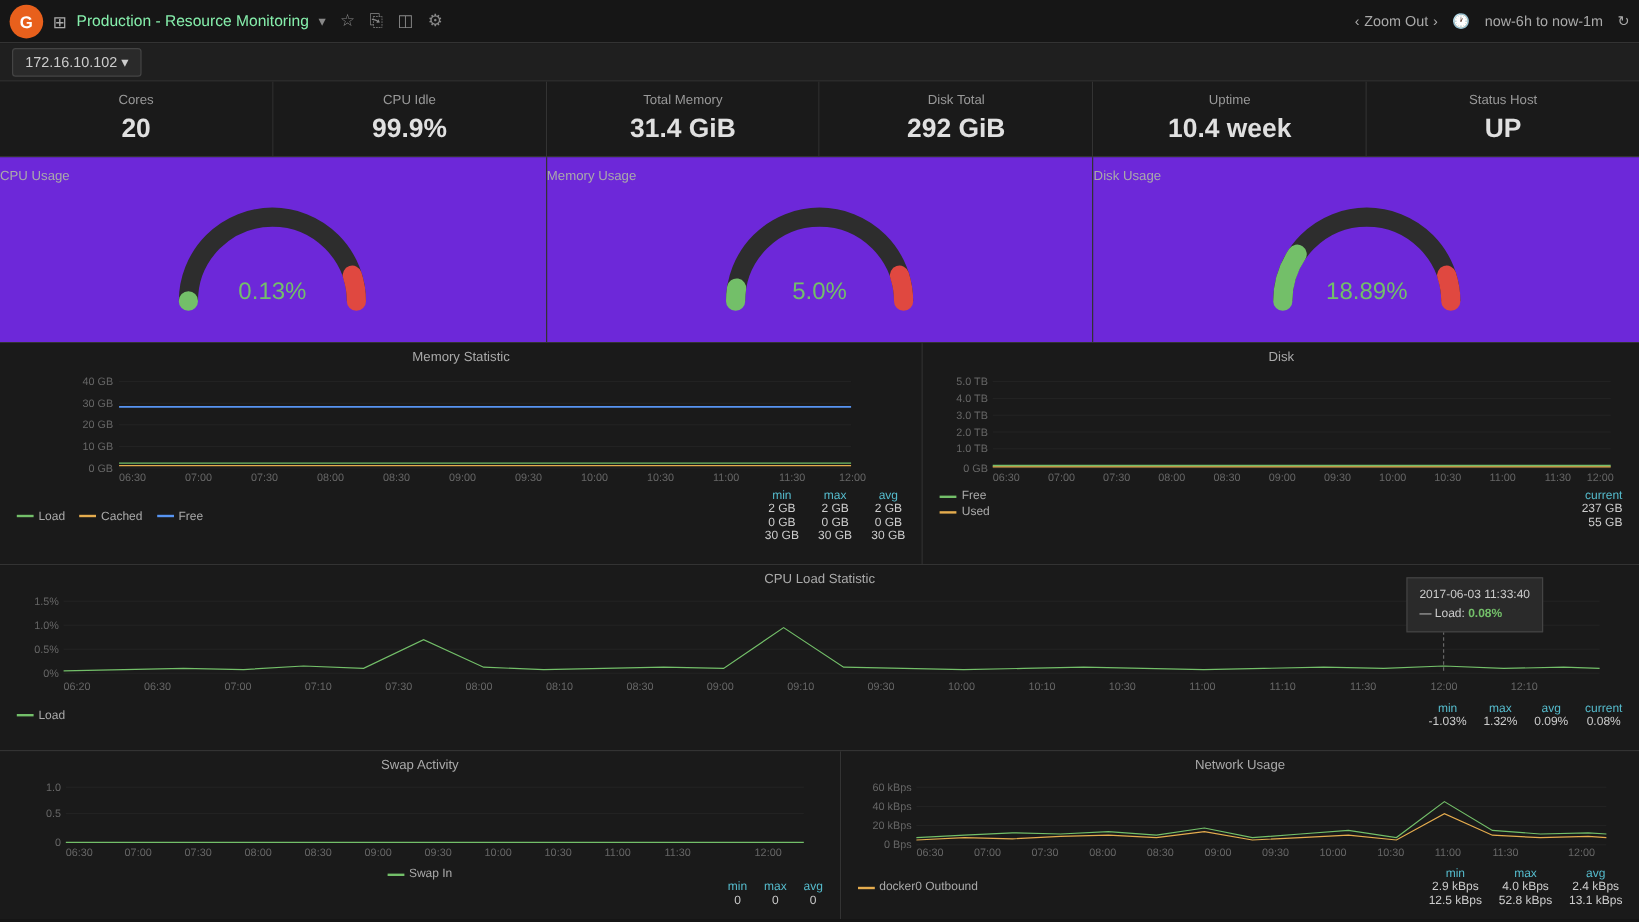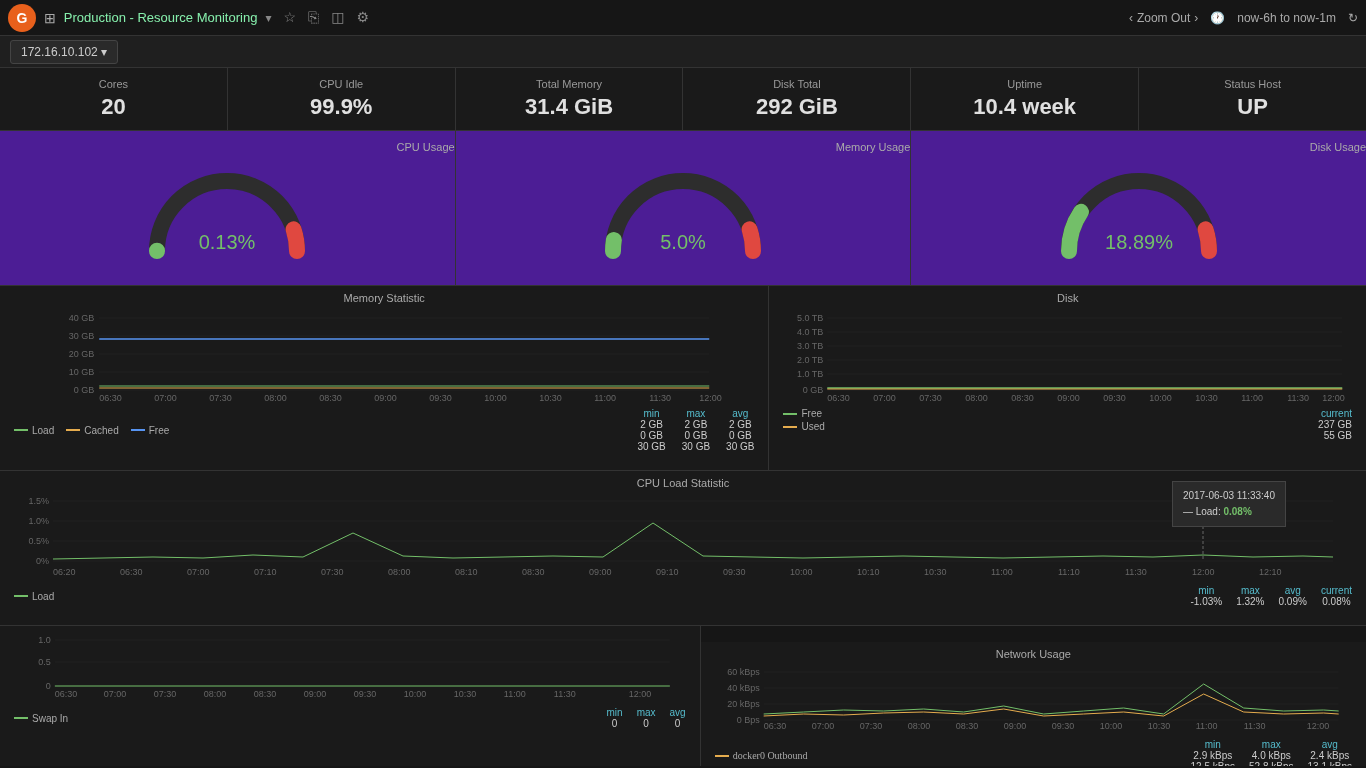--- a/index.html
+++ b/index.html
@@ -19,37 +19,37 @@
 
     
     .stats-row { display: flex; border-bottom: 1px solid #333; }
     .stat-card { flex: 1; padding: 10px 16px; border-right: 1px solid #333; text-align: center; background: #1a1a1a; }
     .stat-card:last-child { border-right: none; }
     .stat-label { color: #999; font-size: 11px; margin-bottom: 4px; }
     .stat-value { color: #e0e0e0; font-size: 22px; font-weight: 700; }
 
     
     .gauge-row { display: flex; border-bottom: 1px solid #333; }
-    .gauge-panel { flex: 1; background: #4c1d95; border-right: 1px solid #333; padding: 10px 0; text-align: right; position: relative; }
+    .gauge-panel { flex: 1; background: #6d28d9; border-right: 1px solid #333; padding: 10px 0; text-align: left; position: relative; }
     .gauge-panel:last-child { border-right: none; }
     .gauge-title { color: #aaa; font-size: 11px; margin-bottom: 8px; }
 
     
     .charts-row1 { display: flex; border-bottom: 1px solid #333; height: 180px; }
     .chart-panel { flex: 1; background: #1a1a1a; border-right: 1px solid #333; padding: 6px; overflow: hidden; }
     .chart-panel:last-child { border-right: none; flex: 0.9; }
     .chart-title { color: #aaa; font-size: 11px; text-align: center; margin-bottom: 4px; }
 
     
     .cpu-load-row { border-bottom: 1px solid #333; background: #1a1a1a; padding: 6px; height: 155px; position: relative; }
 
     
     .charts-row2 { display: flex; height: 140px; }
     .chart-panel2 { flex: 1; background: #1a1a1a; border-right: 1px solid #333; padding: 6px; }
-    .chart-panel2:last-child { border-right: none; margin-top: 16px; }
+    .chart-panel2:last-child { border-right: none; }
 
     
     svg { overflow: visible; }
     .axis-label { fill: #666; font-size: 9px; }
     .grid-line { stroke: #2a2a2a; stroke-width: 0.5; }
 
     .tooltip-box { position: absolute; background: #2a2a2a; border: 1px solid #444; padding: 6px 10px; font-size: 10px; color: #ccc; right: 80px; top: 10px; line-height: 1.6; }
     .tooltip-highlight { color: #73bf69; font-weight: bold; }
   </style>
 </head>
@@ -342,20 +342,21 @@
           <span>current</span>
           <span style="color:#ccc;">0.08%</span>
         </div>
     </div>
   </div>
 </div>
 
 <div class="charts-row2">
 
   <div class="chart-panel2" style="flex:1;">
+    <div class="chart-title">Swap Activity</div>
     <svg width="100%" height="70" viewBox="0 0 650 70">
       <line x1="30" y1="8" x2="645" y2="8" class="grid-line"></line>
       <line x1="30" y1="30" x2="645" y2="30" class="grid-line"></line>
       <line x1="30" y1="54" x2="645" y2="54" class="grid-line"></line>
       <text x="26" y="11" text-anchor="end" class="axis-label">1.0</text>
       <text x="26" y="33" text-anchor="end" class="axis-label">0.5</text>
       <text x="26" y="57" text-anchor="end" class="axis-label">0</text>
 
       <polyline points="30,54 645,54" stroke="#73bf69" stroke-width="1" fill="none"></polyline>
       <text x="30" y="65" class="axis-label">06:30</text>
@@ -364,21 +365,21 @@
       <text x="179" y="65" class="axis-label">08:00</text>
       <text x="229" y="65" class="axis-label">08:30</text>
       <text x="279" y="65" class="axis-label">09:00</text>
       <text x="329" y="65" class="axis-label">09:30</text>
       <text x="379" y="65" class="axis-label">10:00</text>
       <text x="429" y="65" class="axis-label">10:30</text>
       <text x="479" y="65" class="axis-label">11:00</text>
       <text x="529" y="65" class="axis-label">11:30</text>
       <text x="604" y="65" class="axis-label">12:00</text>
     </svg>
-    <div style="display:flex;align-items:center;padding:2px 8px;font-size:10px;color:#aaa;">
+    <div style="display:flex;align-items:center;padding:2px 8px;font-size:10px;color:#aaa;flex-direction:column;">
       <div style="display:flex;align-items:center;gap:4px;">
           <span style="background:#73bf69;display:inline-block;width:14px;height:2px;"></span>
           <span>Swap In</span>
         </div>
       <div style="margin-left:auto;display:flex;gap:14px;color:#5bc;">
         <div style="display:flex;flex-direction:column;align-items:center;">
             <span>min</span>
             <span style="color:#ccc;">0</span>
           </div>
         <div style="display:flex;flex-direction:column;align-items:center;">
@@ -415,21 +416,21 @@
       <text x="280" y="65" class="axis-label">09:00</text>
       <text x="328" y="65" class="axis-label">09:30</text>
       <text x="376" y="65" class="axis-label">10:00</text>
       <text x="424" y="65" class="axis-label">10:30</text>
       <text x="472" y="65" class="axis-label">11:00</text>
       <text x="520" y="65" class="axis-label">11:30</text>
       <text x="583" y="65" class="axis-label">12:00</text>
     </svg>
     <div style="display:flex;align-items:center;padding:2px 8px;font-size:10px;color:#aaa;">
       <div style="flex:1;">
-        <div style="display:flex;align-items:center;gap:4px;font-family:Liberation Serif, serif;">
+        <div style="display:flex;align-items:center;gap:4px;">
             <span style="background:#e5ac4e;display:inline-block;width:14px;height:2px;"></span>
             <span>docker0 Outbound</span>
           </div>
       </div>
       <div style="display:flex;gap:14px;color:#5bc;">
         <div style="display:flex;flex-direction:column;align-items:center;">
             <span>min</span>
             <span style="color:#ccc;">2.9 kBps</span>
             <span style="color:#ccc;">12.5 kBps</span>
           </div>

